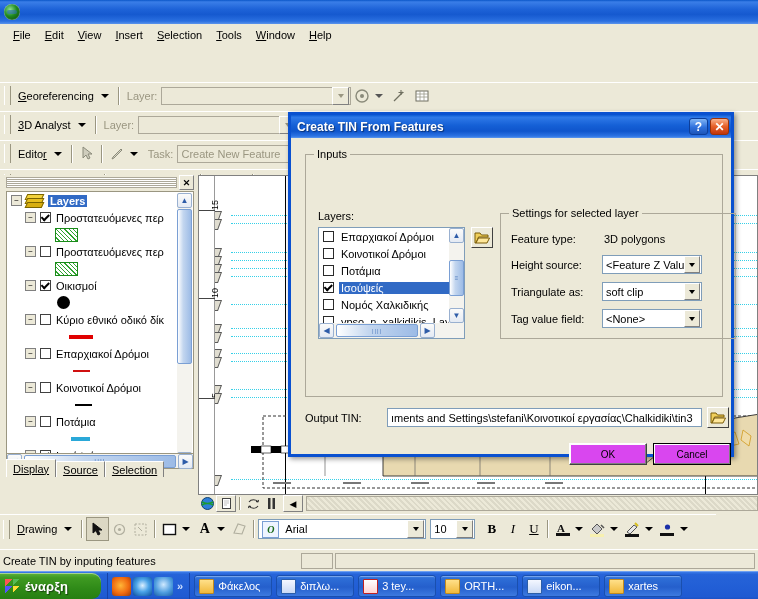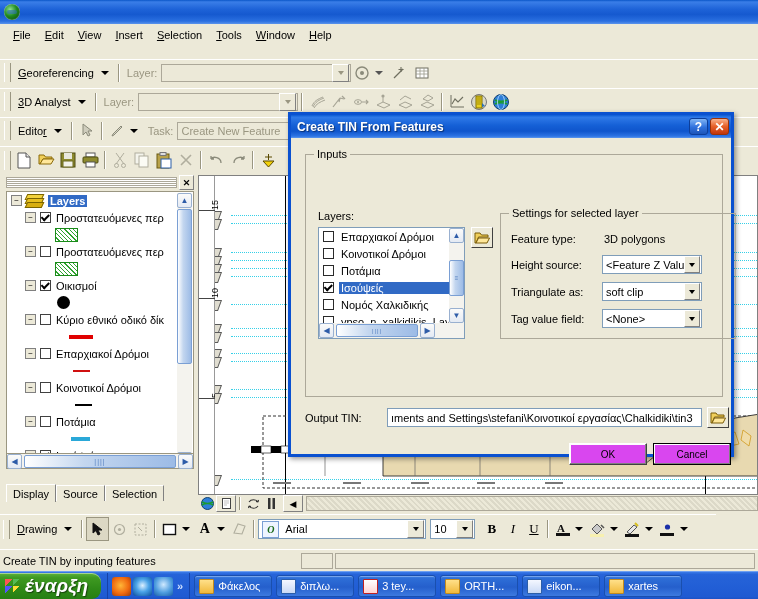--- a/index.html
+++ b/index.html
@@ -40,20 +40,21 @@
     box-sizing:border-box;
   }
   #menubar .menu-item{
     padding:2px 7px;color:#000;font-size:11px;white-space:nowrap;cursor:default;
   }
   #menubar .menu-item u{text-decoration:underline;}
   
   .toolbar{
     position:absolute;background:#ece9d8;display:flex;align-items:center;
     box-sizing:border-box;
+    margin-top:23px;
   }
   .tbrow{
     border-top:1px solid #fff;
   }
   .grip{
     width:5px;height:19px;margin:0 2px 0 1px;flex:0 0 auto;
     border-left:1px solid #fff;border-right:1px solid #9a9681;
   }
   .tb-label{padding:0 5px;font-size:11px;white-space:nowrap;}
   .tb-label u{text-decoration:underline;}
@@ -145,21 +146,21 @@
   }
   .sb-thumb{
     background:linear-gradient(to right,#ffffff,#c3d6ef 40%,#9cbbe6);
     border:1px solid #7a9fd4;box-sizing:border-box;border-radius:2px;
   }
   .hsb{
     position:absolute;left:2px;width:188px;height:16px;display:flex;align-items:center;
     background:#f4f3ee;border:1px solid #9a9681;box-sizing:border-box;
   }
   #toc-tabs{
-    position:absolute;left:2px;top:309px;width:188px;height:18px;display:flex;align-items:center;
+    position:absolute;left:2px;top:284px;width:188px;height:18px;display:flex;align-items:flex-end;text-decoration:underline;
   }
   .toc-tab{
     height:16px;padding:0 6px;font-size:11px;background:#ece9d8;
     border:1px solid #fff;border-right-color:#808080;border-bottom:none;
     display:flex;align-items:center;box-sizing:border-box;
   }
   .toc-tab.active{height:18px;font-weight:normal;border-top-color:#fff;}
   
   #map-area{
     position:absolute;left:198px;top:175px;width:560px;height:320px;
@@ -234,21 +235,21 @@
   }
   #startbtn .flag{
     width:15px;height:14px;margin-right:5px;flex:0 0 auto;
     background:
       linear-gradient(to bottom right,#f55 0 50%,transparent 50%) 0 0/7px 7px no-repeat,
       linear-gradient(to bottom right,#5b5 0 50%,transparent 50%) 8px 0/7px 7px no-repeat,
       linear-gradient(to bottom right,#55f 0 50%,transparent 50%) 0 7px/7px 7px no-repeat,
       linear-gradient(to bottom right,#fd3 0 50%,transparent 50%) 8px 7px/7px 7px no-repeat;
   }
   #startbtn .slabel{
-    color:#fff;font-size:19px;font-weight:bold;font-style:italic;
+    color:#fff;font-size:13px;font-weight:bold;
     text-shadow:1px 1px 1px rgba(0,0,0,.5);white-space:nowrap;
   }
   #quicklaunch{
     display:flex;align-items:center;height:26px;flex:0 0 auto;
     border-left:1px solid #1542a8;border-right:1px solid #1542a8;padding:0 3px;
   }
   .qlicon{width:19px;height:19px;margin:0 1px;border-radius:3px;flex:0 0 auto;}
   .ql-ff{background:radial-gradient(circle at 45% 45%,#ffb638 0%,#f06a10 55%,#9b3b06 100%);}
   .ql-ie{background:radial-gradient(circle at 50% 45%,#ddf0ff 0%,#4aa3e8 45%,#0b4f9c 100%);}
   .ql-gen{background:radial-gradient(circle at 50% 40%,#cfe9ff 0%,#4e9ddf 55%,#1a5fa8 100%);}

